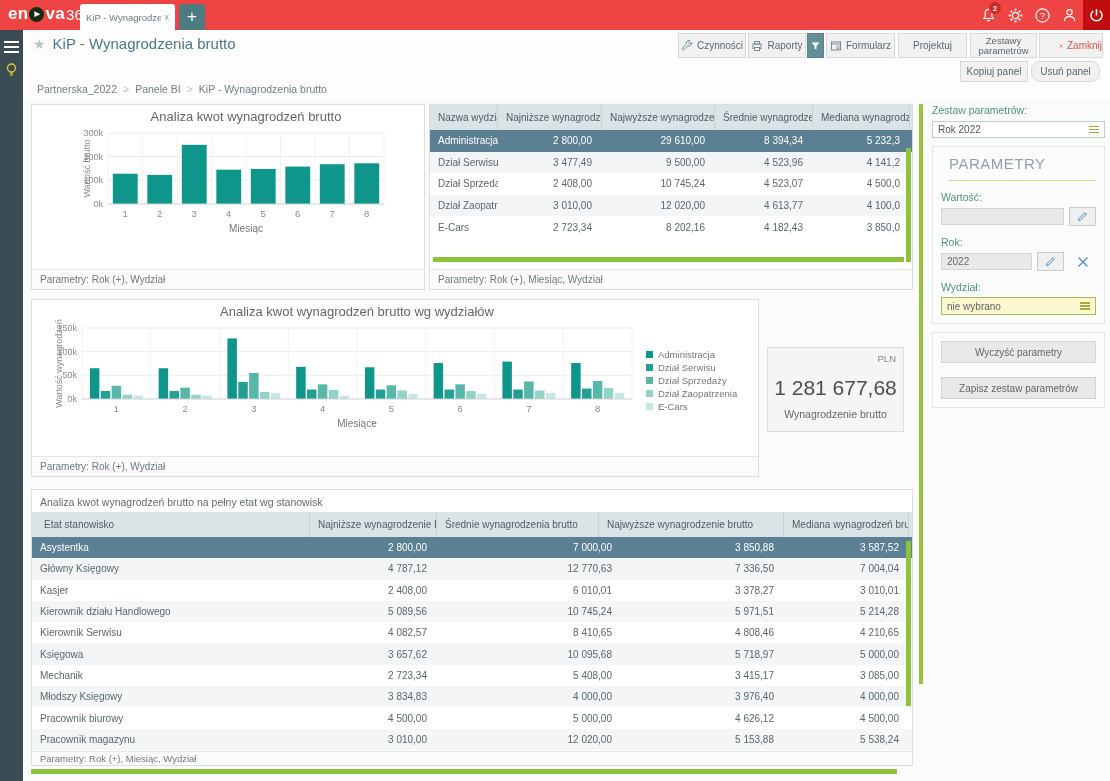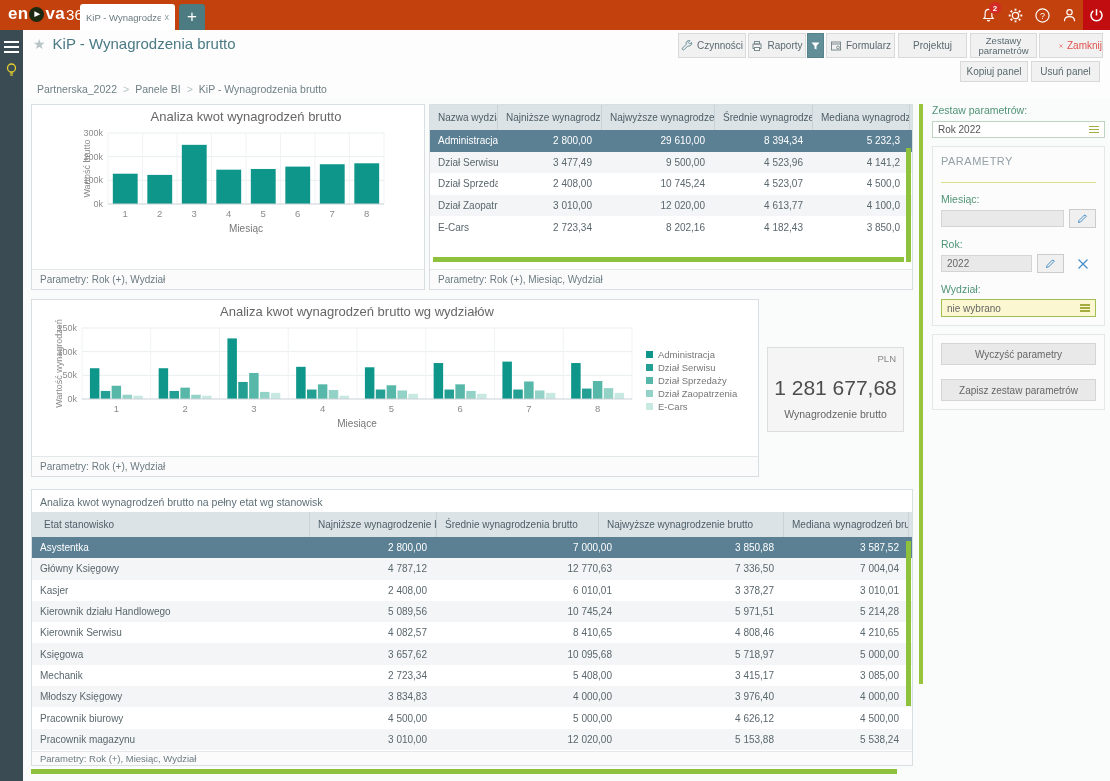--- a/index.html
+++ b/index.html
@@ -1,21 +1,21 @@
 <!DOCTYPE html>
 <html><head>
 <meta charset="utf-8">
 <style>
   * { margin:0; padding:0; box-sizing:border-box; }
   html,body { width:1110px; height:781px; overflow:hidden; background:#fafbfb;
               font-family:"Liberation Sans", sans-serif; }
   #app { position:relative; width:1110px; height:781px; background:#fafbfb; }
 
   
-  .topbar { position:absolute; left:0; top:0; width:1110px; height:30px; background:#c2410c; }
+  .topbar { position:absolute; left:0; top:0; width:1110px; height:30px; background:#ef4444; }
   .logo { position:absolute; left:8px; top:4px; color:#fff; font-size:17px; font-weight:bold; letter-spacing:.3px; display:flex; align-items:center; }
   .logo .o { display:inline-flex; width:15px; height:15px; background:#1d2a12; border-radius:50%; margin:0 1px; align-items:center; justify-content:center; }
   .logo .o span { color:#fff; font-size:7px; margin-left:1px; }
   .logo .n365 { font-weight:normal; font-size:15px; margin-left:1px; }
   .doc-tab { position:absolute; left:80px; top:4px; width:95px; height:26px; background:#fff; border-radius:3px 3px 0 0;
              display:flex; align-items:center; padding:0 6px; }
   .doc-tab .t { font-size:9.5px; color:#6a7a80; white-space:nowrap; overflow:hidden; flex:1; }
   .doc-tab .x { font-size:9px; color:#8a9a9e; margin-left:4px; }
   .plus-tab { position:absolute; left:179px; top:4px; width:26px; height:26px; background:#4c7b82; border-radius:3px 3px 0 0;
               color:#fff; font-size:17px; display:flex; align-items:center; justify-content:center; font-weight:normal; }
@@ -72,21 +72,21 @@
   .kpi .val { position:absolute; left:0; right:0; top:28px; text-align:center; font-size:21px; color:#4d4d4d; }
   .kpi .lbl { position:absolute; left:0; right:0; top:60px; text-align:center; font-size:10.5px; color:#666; }
 
   
   .divider { position:absolute; left:919px; top:104px; width:4px; height:580px; background:#97c43c; }
   .params { position:absolute; left:932px; top:104px; width:173px; }
   .params .p-label { font-size:10.5px; color:#4f9376; margin-bottom:5px; }
   .sel-box { height:17px; background:#fff; border:1px solid #bfd3c1; display:flex; align-items:center;
              padding:0 5px; font-size:10px; color:#555; justify-content:space-between; }
   .pbox { margin-top:8px; border:1px solid #e4e7e8; background:#fcfcfc; padding:8px; }
-  .sect { font-size:11px; color:#93a0a6; letter-spacing:.5px; border-bottom:1px solid #d8e08e; padding-bottom:15px; }
+  .sect { font-size:15px; color:#93a0a6; letter-spacing:.5px; border-bottom:1px solid #d8e08e; padding-bottom:8px;margin-left:8px; }
   .f-label { font-size:10.5px; color:#4f9376; margin:10px 0 4px 0; }
   .f-row { display:flex; gap:5px; align-items:center; }
   .f-input { flex:1; height:17px; background:#e9e9e9; border:1px solid #d4d4d4; font-size:10px; color:#666;
              display:flex; align-items:center; padding:0 5px; }
   .mini-btn { width:27px; height:19px; background:#f0f0f0; border:1px solid #ccc; display:flex; align-items:center; justify-content:center; }
   .picker { height:18px; background:#fbf7d0; border:1px solid #a3bd55; display:flex; align-items:center; justify-content:space-between;
             font-size:10px; color:#666; padding:0 5px; }
   .pbtn { width:100%; height:22px; background:#e9e9e9; border:1px solid #d4d4d4; color:#666; font-size:10px;
           display:flex; align-items:center; justify-content:center; }
 
@@ -225,21 +225,21 @@
     <button class="btn row1 close-btn" style="right:7px; width:64px;">
       <svg width="10" height="10" viewBox="0 0 10 10">
         <line x1="1" y1="1" x2="9" y2="9" stroke="#e0524e" stroke-width="1.5"></line>
         <line x1="9" y1="1" x2="1" y2="9" stroke="#e0524e" stroke-width="1.5"></line>
       </svg>
       <span>Zamknij</span>
     </button>
     <button class="btn row2" style="right:82px; width:68px; height:21px;">
       <span>Kopiuj panel</span>
     </button>
-    <button class="btn row2" style="right:10px; width:69px; height:21px;">
+    <button class="btn row2" style="right:10px; width:69px; height:21px;border-radius:9px;">
       <span>Usuń panel</span>
     </button>
   </div>
 
   <div class="panel" style="left:31px; top:104px; width:394px; height:186px;">
     <svg id="chart1" width="392" height="162">
         <text x="214" y="16" text-anchor="middle" font-size="13" fill="#666">Analiza kwot wynagrodzeń brutto</text>
         <text x="71" y="102" text-anchor="end" font-size="9" fill="#8a8a8a">0k</text>
         <line x1="76" y1="75.33333333333334" x2="352" y2="75.33333333333334" stroke="#e9eef0" stroke-width="1"></line>
         <text x="71" y="78.33333333333334" text-anchor="end" font-size="9" fill="#8a8a8a">100k</text>
@@ -438,21 +438,21 @@
     <div class="sel-box">
       <span>Rok 2022</span>
       <span class="lines-icon">
           <i></i>
           <i></i>
           <i></i>
         </span>
     </div>
     <div class="pbox">
       <div class="sect">PARAMETRY</div>
-      <div class="f-label">Miesiąc:</div>
+      <div class="f-label">Wartość:</div>
       <div class="f-row">
         <div class="f-input"></div>
         <div class="mini-btn">
           <svg width="11" height="11" viewBox="0 0 11 11">
             <path d="M1.5 9.5 L2 7.5 L7.5 2 L9 3.5 L3.5 9 Z M7.8 1.7 L9.3 3.2" fill="none" stroke="#4a90c8" stroke-width="1"></path>
           </svg>
         </div>
       </div>
       <div class="f-label">Rok:</div>
       <div class="f-row">

